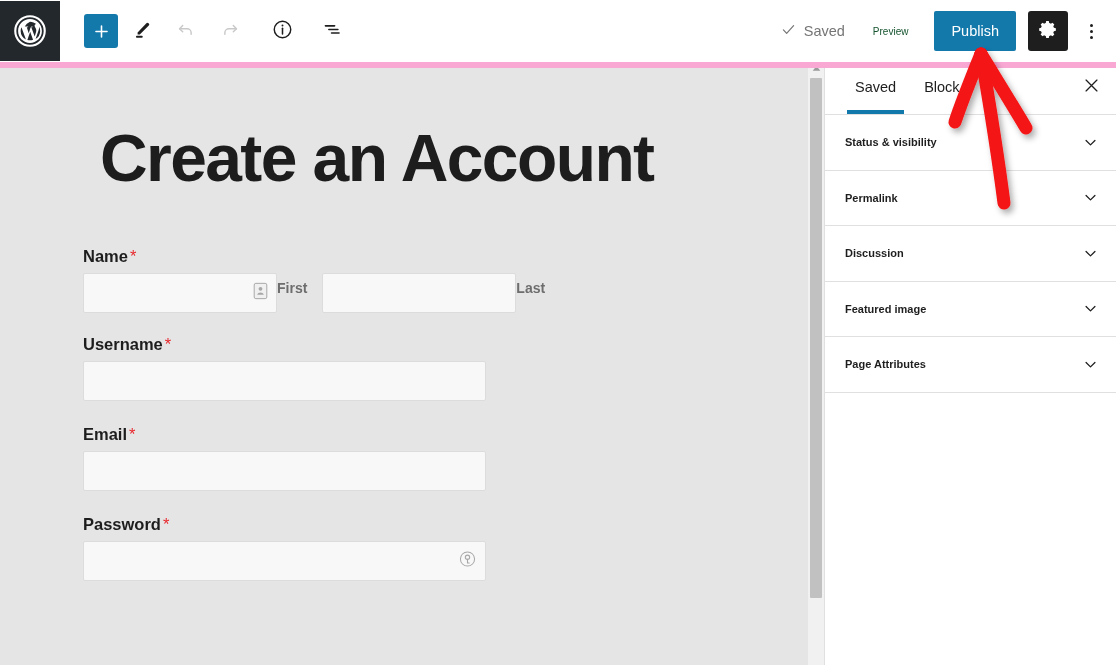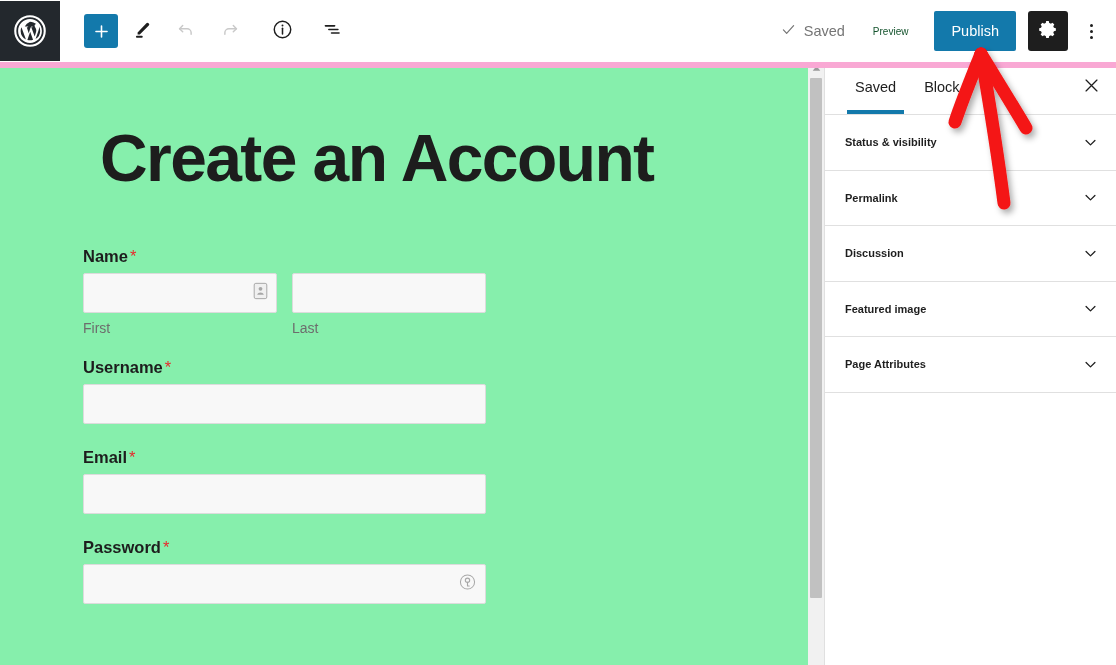--- a/index.html
+++ b/index.html
@@ -138,21 +138,21 @@
     border-radius: 50%;
     background: #1e1e1e;
   }
 
   
   .canvas {
     position: absolute;
     top: 60px; left: 0;
     width: 808px;
     height: 605px;
-    background: #86efac;
+    background: #e5e5e5;
     overflow: hidden;
   }
 
   .canvas-inner {
     padding: 0 0 0 0;
   }
 
   .post-title {
     margin: 0;
     padding: 64px 0 0 100px;
@@ -183,21 +183,21 @@
     background: #f8f8f8;
     border: 1px solid #dcdcdc;
     border-radius: 2px;
     height: 40px;
     width: 403px;
     position: relative;
   }
   .input.half { width: 194px; }
 
   .name-row { display: flex; gap: 15px; }
-  .name-col { display: flex; flex-direction: column; }
+  .name-col { display: flex; flex-direction: row; font-weight: bold; }
 
   .sublabel {
     font-size: 14px;
     color: #6d6d6d;
     margin-top: 7px;
   }
 
   .in-ico {
     position: absolute;
     right: 8px;

